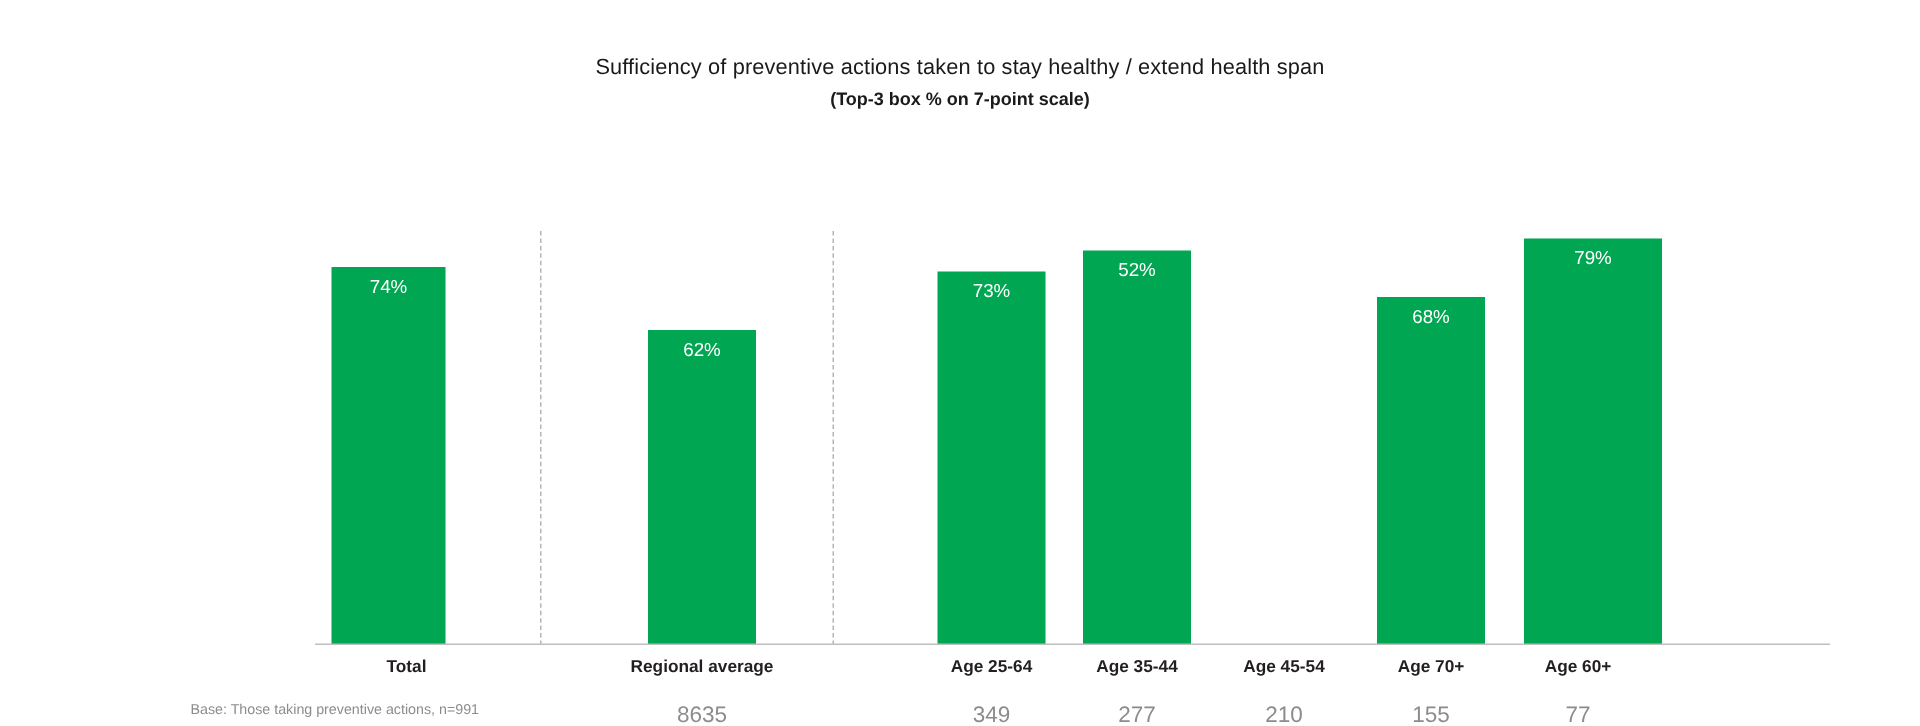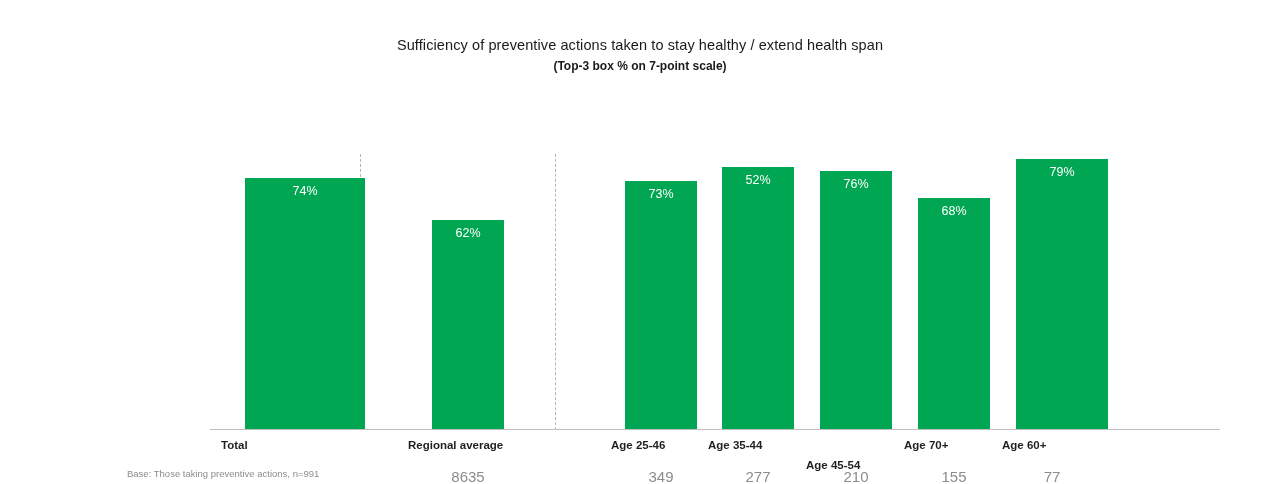--- a/index.html
+++ b/index.html
@@ -107,21 +107,21 @@
   .cat-labels {
     position: absolute;
     left: 210px;
     top: 438px;
     width: 1010px;
     height: 16px;
   }
   .cat-label {
     position: absolute;
     top: 0;
-    text-align: left;
+    text-align: center;
     font-size: 11.5px;
     font-weight: bold;
     color: #231f20;
     line-height: 14px;
   }
 
   
   .base-row {
     position: absolute;
     left: 0;
@@ -155,66 +155,62 @@
     <div class="chart-title">Sufficiency of preventive actions taken to stay healthy / extend health span</div>
     <div class="chart-subtitle">(Top-3 box % on 7-point scale)</div>
   </div>
 
   <div class="plot-area">
     <div class="divider d1"></div>
     <div class="divider d2"></div>
 
     <div class="bars">
 
-      <div class="bar-slot" style="left:35px; width:76px;padding-left:44px;">
+      <div class="bar-slot" style="left:11px; width:76px;">
         <div class="bar" style="height:252px;"></div>
         <div class="bar-label" style="bottom:232px;">74%</div>
       </div>
 
       <div class="bar-slot" style="left:222px; width:72px;">
         <div class="bar" style="height:210px;"></div>
         <div class="bar-label" style="bottom:190px;">62%</div>
       </div>
 
       <div class="bar-slot" style="left:415px; width:72px;">
         <div class="bar" style="height:249px;"></div>
         <div class="bar-label" style="bottom:229px;">73%</div>
       </div>
 
       <div class="bar-slot" style="left:512px; width:72px;">
         <div class="bar" style="height:263px;"></div>
         <div class="bar-label" style="bottom:243px;">52%</div>
       </div>
 
-      <div class="bar-slot" style="left:610px; width:72px;">
-        <div class="bar" style="height:259px;"></div>
-        <div class="bar-label" style="bottom:239px;">76%</div>
-      </div>
 
       <div class="bar-slot" style="left:708px; width:72px;">
         <div class="bar" style="height:232px;"></div>
         <div class="bar-label" style="bottom:212px;">68%</div>
       </div>
 
       <div class="bar-slot" style="left:806px; width:72px;padding-left:20px;">
         <div class="bar" style="height:271px;"></div>
         <div class="bar-label" style="bottom:251px;">79%</div>
       </div>
 
     </div>
 
     <div class="axis-line"></div>
   </div>
 
   <div class="cat-labels">
     <div class="cat-label" style="left:11px; width:100px;">Total</div>
     <div class="cat-label" style="left:198px; width:120px;">Regional average</div>
-    <div class="cat-label" style="left:401px; width:100px;">Age 25-46</div>
+    <div class="cat-label" style="left:401px; width:100px;">Age 25-64</div>
     <div class="cat-label" style="left:498px; width:100px;">Age 35-44</div>
-    <div class="cat-label" style="left:596px; width:100px;margin-top:20px;">Age 45-54</div>
+    <div class="cat-label" style="left:596px; width:100px;">Age 45-54</div>
     <div class="cat-label" style="left:694px; width:100px;">Age 70+</div>
     <div class="cat-label" style="left:792px; width:100px;">Age 60+</div>
   </div>
 
   <div class="base-row">
     <div class="base-note">Base: Those taking preventive actions, n=991</div>
     <div class="base-n" style="left:408px; width:120px;">8635</div>
     <div class="base-n" style="left:611px; width:100px;">349</div>
     <div class="base-n" style="left:708px; width:100px;">277</div>
     <div class="base-n" style="left:806px; width:100px;">210</div>

